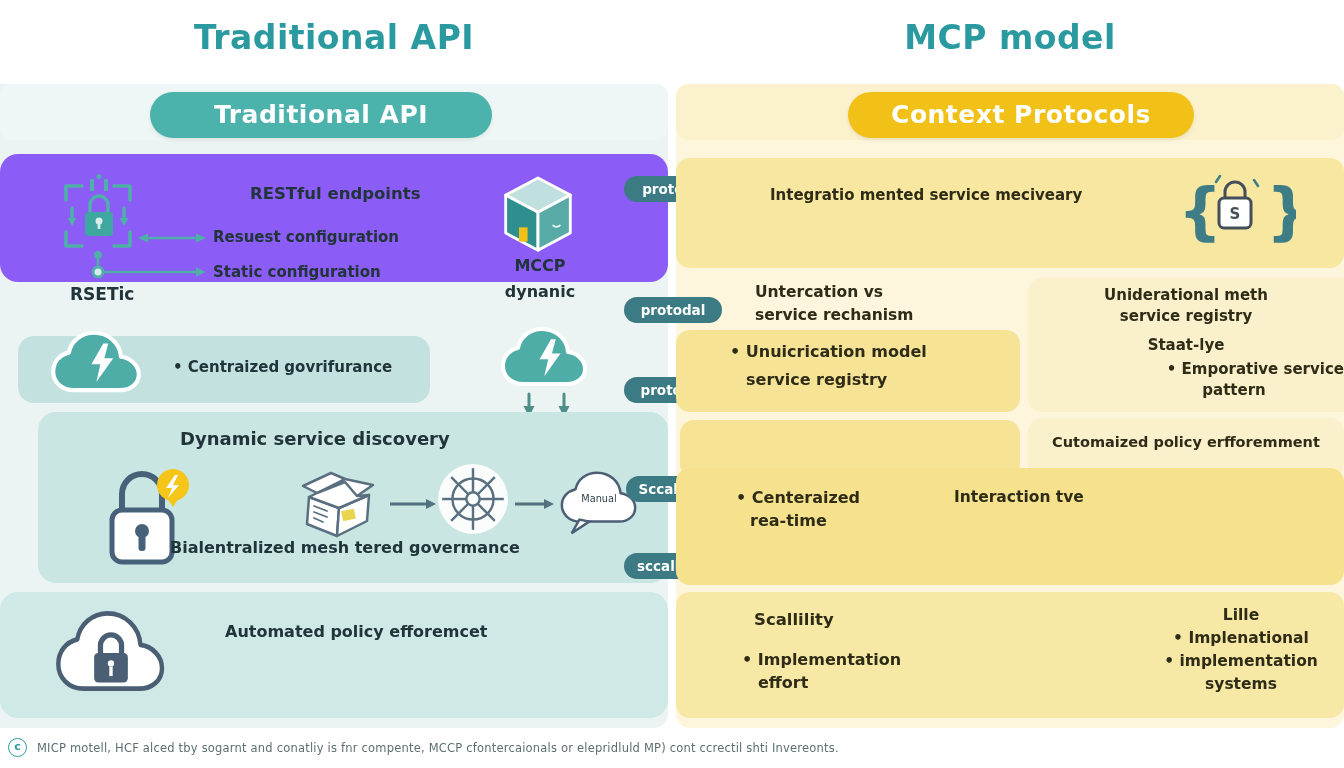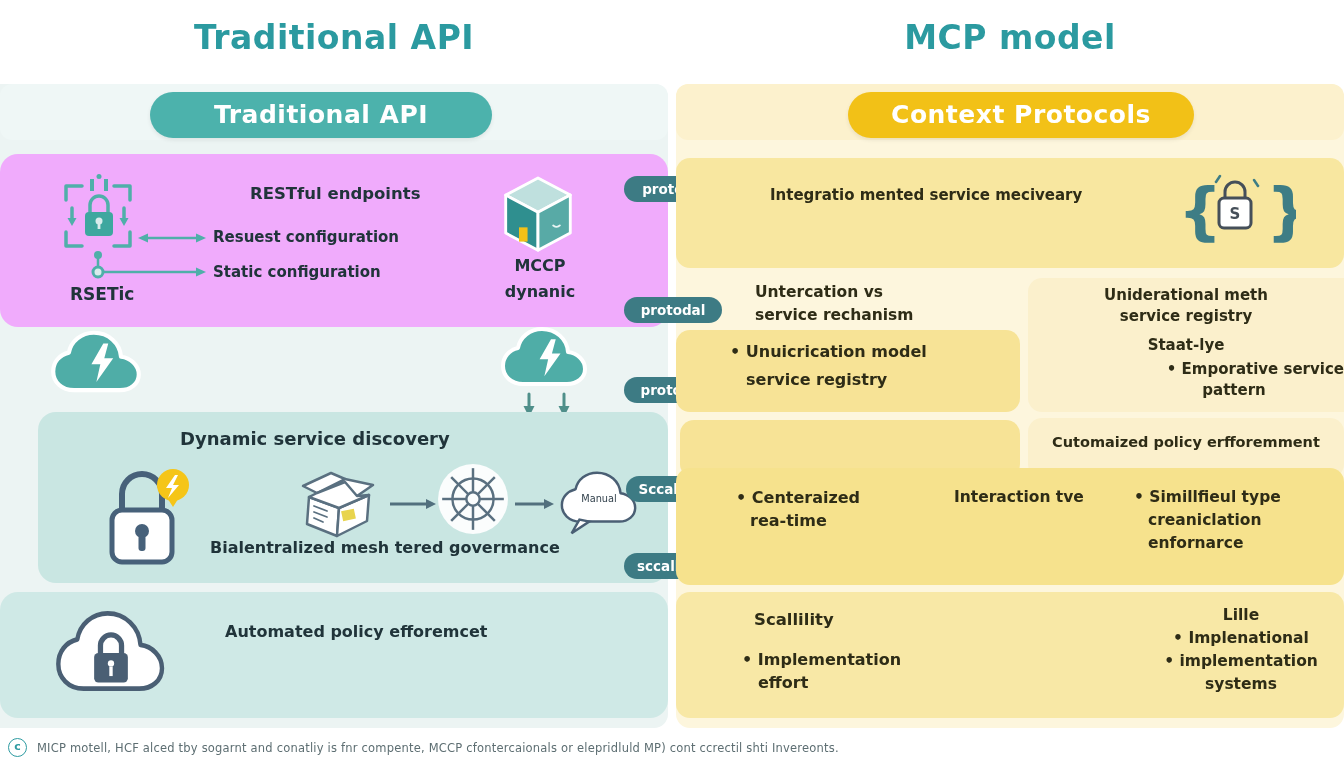--- a/index.html
+++ b/index.html
@@ -11,21 +11,21 @@
   .left-bg{left:0;background:#ecf4f3;border-radius:0 14px 14px 0;}
   .right-bg{left:676px;background:#fdf6dd;}
   .strip{top:84px;width:668px;height:56px;border-radius:12px;}
   .strip-left{left:0;background:#eff7f6;}
   .strip-right{left:676px;background:#fcf1cd;}
   .hdr-pill{top:92px;height:46px;line-height:46px;text-align:center;border-radius:26px;
             color:#fff;font-weight:bold;font-size:25px;letter-spacing:.5px;}
   .pill-teal{left:150px;width:342px;background:#4cb2ac;box-shadow:0 2px 4px rgba(0,0,0,.08);}
   .pill-yellow{left:848px;width:346px;background:#f2c117;box-shadow:0 2px 4px rgba(0,0,0,.08);}
   .card{position:absolute;border-radius:18px;}
-  .cardA{left:0;top:154px;width:668px;height:173px;background:#f0abfc;}
+  .cardA{left:0;top:154px;width:668px;height:128px;background:#8b5cf6;}
   .cardGov{left:18px;top:336px;width:412px;height:67px;background:#c3e2df;border-radius:16px;}
   .cardB{left:38px;top:412px;width:630px;height:171px;background:#c9e6e2;}
   .cardC{left:0;top:592px;width:668px;height:126px;background:#cfe9e6;}
   .cardR1{left:676px;top:158px;width:668px;height:110px;background:#f8e7a0;border-radius:14px;}
   .cardR2a{left:676px;top:330px;width:344px;height:82px;background:#f7e396;border-radius:14px;}
   .cardR2b{left:680px;top:420px;width:340px;height:58px;background:#f7e396;border-radius:14px;}
   .cardR2c{left:1028px;top:278px;width:316px;height:134px;background:#fbf0cc;border-radius:14px;padding-left:48px;}
   .cardR2d{left:1028px;top:418px;width:316px;height:60px;background:#fbf0cc;border-radius:14px;}
   .cardR3{left:676px;top:468px;width:668px;height:117px;background:#f6e28d;border-radius:14px;}
   .cardR4{left:676px;top:592px;width:668px;height:126px;background:#f8e8a6;border-radius:14px;}
@@ -100,20 +100,23 @@
         <polygon points="6,22 40,40 40,80 6,62" fill="#2f8f8f"></polygon>
         <polygon points="74,22 74,62 40,80 40,40" fill="#58aaa6"></polygon>
       </g>
       <rect x="20" y="56" width="9" height="15" fill="#f2c117"></rect>
       <path d="M56 54 q4 3 7 0" stroke="#e9f5f4" stroke-width="2" fill="none" stroke-linecap="round"></path>
     </svg>
     <div class="abs t-semi dark center" style="left:470px;top:102px;width:140px;font-size:16px;">MCCP</div>
     <div class="abs t-semi dark center" style="left:470px;top:128px;width:140px;font-size:16px;">dynanic</div>
   </div>
 
+  <div class="abs cardGov">
+    <div class="abs t-semi dark" style="left:155px;top:22px;font-size:15px;">• Centraized govrifurance</div>
+  </div>
   <svg class="abs" style="left:48px;top:326px;" width="96" height="72" viewBox="0 0 92 66">
     <path d="M25,60 C13,60 5,52 5,42 C5,33 11,26 20,24 C22,13 32,5 44,5 C58,5 69,15 70,28 C79,29 87,36 87,45 C87,54 79,60 69,60 Z" fill="#4fada7" stroke="#ffffff" stroke-width="4" stroke-linejoin="round"></path>
     <path d="M60 16 L48 37 h9 L53 55 L70 31 h-9 L65 16 z" fill="#ffffff" transform="translate(-4,0) scale(0.95)"></path>
   </svg>
   <svg class="abs" style="left:498px;top:322px;" width="92" height="70" viewBox="0 0 92 66">
     <path d="M25,60 C13,60 5,52 5,42 C5,33 11,26 20,24 C22,13 32,5 44,5 C58,5 69,15 70,28 C79,29 87,36 87,45 C87,54 79,60 69,60 Z" fill="#4fada7" stroke="#ffffff" stroke-width="4" stroke-linejoin="round"></path>
     <path d="M60 16 L48 37 h9 L53 55 L70 31 h-9 L65 16 z" fill="#ffffff" transform="translate(-4,0) scale(0.95)"></path>
   </svg>
   <svg class="abs" style="left:515px;top:392px;" width="70" height="28" viewBox="0 0 70 28">
     <g stroke="#4f8f8a" stroke-width="3" stroke-linecap="round">
@@ -171,21 +174,21 @@
       <text x="44" y="38" text-anchor="middle" font-size="10" fill="#33424d">Manual</text>
     </svg>
     <svg class="abs" style="left:0;top:0;" width="630" height="171" viewBox="0 0 630 171">
       <g stroke="#52707e" stroke-width="3" fill="none">
         <line x1="352" y1="92" x2="388" y2="92"></line>
           <line x1="477" y1="92" x2="506" y2="92"></line>
       </g>
       <polygon points="398,92 388,87 388,97" fill="#52707e"></polygon>
       <polygon points="516,92 506,87 506,97" fill="#52707e"></polygon>
     </svg>
-    <div class="abs t-bold dark" style="left:132px;top:126px;font-size:16px;padding-left:40px;">Bialentralized mesh tered govermance</div>
+    <div class="abs t-bold dark" style="left:132px;top:126px;font-size:16px;">Bialentralized mesh tered govermance</div>
   </div>
 
   <div class="card cardC">
     <svg class="abs" style="left:52px;top:14px;" width="118" height="98" viewBox="0 0 112 92">
       <path d="M25,60 C13,60 5,52 5,42 C5,33 11,26 20,24 C22,13 32,5 44,5 C58,5 69,15 70,28 C79,29 87,36 87,45 C87,54 79,60 69,60 Z" fill="#ffffff" stroke="#4a5f74" stroke-width="3.5" stroke-linejoin="round" transform="scale(1.2,1.3)"></path>
       <path d="M46 44 v-7 a10 10 0 0 1 20 0 v7" fill="none" stroke="#4a5f74" stroke-width="5"></path>
       <rect x="40" y="44" width="32" height="28" rx="4" fill="#4a5f74"></rect>
       <circle cx="56" cy="54" r="3" fill="#ffffff"></circle>
       <rect x="54.4" y="57" width="3.2" height="9" fill="#ffffff"></rect>
     </svg>
@@ -232,25 +235,20 @@
   <div class="abs cardR2d">
     <div class="abs t-semi ydark center" style="left:0;top:16px;width:316px;font-size:14.5px;">Cutomaized policy erfforemment</div>
   </div>
 
   <div class="abs cardR3">
     <div class="abs t-bold ydark" style="left:60px;top:18px;font-size:16px;">
       <div class="line">• Centeraized</div>
       <div class="line" style="padding-left:14px;">rea-time</div>
     </div>
     <div class="abs t-semi ydark" style="left:278px;top:20px;font-size:15.5px;">Interaction tve</div>
-    <div class="abs t-semi ydark" style="left:458px;top:18px;font-size:15.5px;">
-      <div class="line">• Simillfieul type</div>
-      <div class="line" style="padding-left:14px;">creaniclation</div>
-      <div class="line" style="padding-left:14px;">enfornarce</div>
-    </div>
   </div>
 
   <div class="abs cardR4">
     <div class="abs t-bold ydark" style="left:78px;top:18px;font-size:16.5px;">Scallility</div>
     <div class="abs t-bold ydark" style="left:66px;top:56px;font-size:16px;">
       <div class="line">• Implementation</div>
       <div class="line" style="padding-left:16px;">effort</div>
     </div>
     <div class="abs t-semi ydark center" style="left:450px;top:12px;width:230px;font-size:15.5px;">
       <div class="line">Lille</div>

